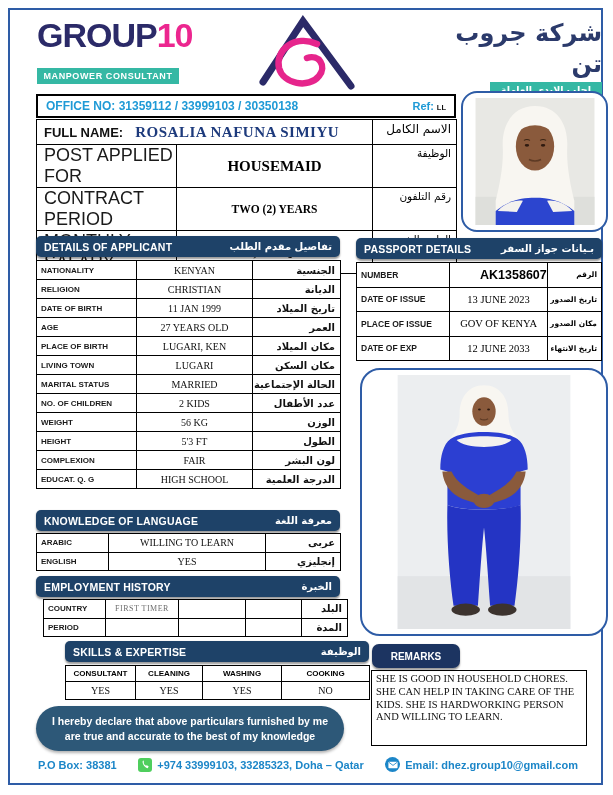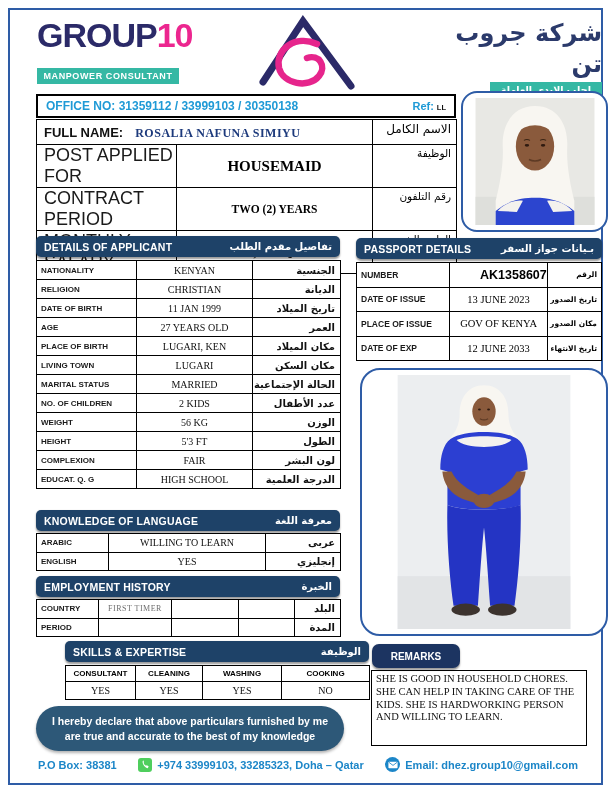--- a/index.html
+++ b/index.html
@@ -30,21 +30,21 @@
   table.frm td, table.frm th { border:1.5px solid #000; overflow:hidden; }
   .lbl { font-size:8px; font-weight:bold; color:#1a1a1a; padding-left:4px; text-align:left; }
   .val { font-family:"Liberation Serif",serif; font-size:10px; color:#111; text-align:center; }
   .ar-cell { font-family:"DejaVu Sans",sans-serif; font-size:10px; font-weight:bold; color:#111; text-align:right; padding-right:5px; direction:rtl; }
 
   
   .summary-tbl-wrap { left:36px; top:119px; width:420px; }
   .summary-tbl td { height:28px; }
   .summary-tbl tr.name-row td { height:25px; }
   .fn-label { font-size:13px; font-weight:bold; color:#111; }
-  .fn-value { font-family:"Liberation Serif",serif; font-size:12px; font-weight:bold; color:#1d3a7c; letter-spacing:.5px; margin-left:12px; }
+  .fn-value { font-family:"Liberation Serif",serif; font-size:15px; font-weight:bold; color:#1d3a7c; letter-spacing:.5px; margin-left:12px; }
   .sum-lbl { font-size:18px; color:#1a1a1a; padding-left:7px; font-weight:400; }
   .sum-val { font-family:"Liberation Serif",serif; font-weight:bold; text-align:center; }
   .v-housemaid { font-size:15px; }
   .v-contract { font-size:11.5px; }
   .v-salary { font-size:14px; }
   .sum-ar { font-family:"DejaVu Sans",sans-serif; font-size:10.5px; text-align:right; padding-right:5px; direction:rtl; vertical-align:top; padding-top:2px; }
 
   
   .portrait-box { left:461px; top:91px; width:147px; height:141px; border:2px solid #2e5ca6; border-radius:16px; display:flex; align-items:center; justify-content:center; background:#fff; }
 
@@ -56,21 +56,21 @@
   
   .details-wrap { left:36px; top:236px; width:304px; }
   .details-tbl { margin-top:3px; }
   .details-tbl td { height:19px; }
 
   .lang-wrap { left:36px; top:510px; width:304px; }
   .lang-tbl { margin-top:2px; }
   .lang-tbl td { height:18.5px; }
 
   .emp-wrap { left:36px; top:576px; width:304px; }
-  .emp-tbl { margin-top:2px; }
+  .emp-tbl { margin-top:2px;margin-left:7px; }
   .emp-tbl td { height:18.5px; }
   .first-timer { font-family:"Liberation Serif",serif; font-size:8px; color:#6e6e6e; letter-spacing:.5px; text-align:center; }
 
   .skills-wrap { left:36px; top:641px; width:304px;margin-left:29px; }
   .skills-tbl { margin-top:3px; }
   .skills-tbl th { height:16px; font-size:8px; font-weight:bold; text-align:center; }
   .skills-tbl td { height:18px; }
 
   .declaration { left:36px; top:706px; width:308px; background:#2d5878; color:#fff; border-radius:23px; font-size:10.5px; font-weight:bold; text-align:center; padding:8px 16px; line-height:1.4; box-shadow:0 2px 3px rgba(0,0,0,.3); }
 

